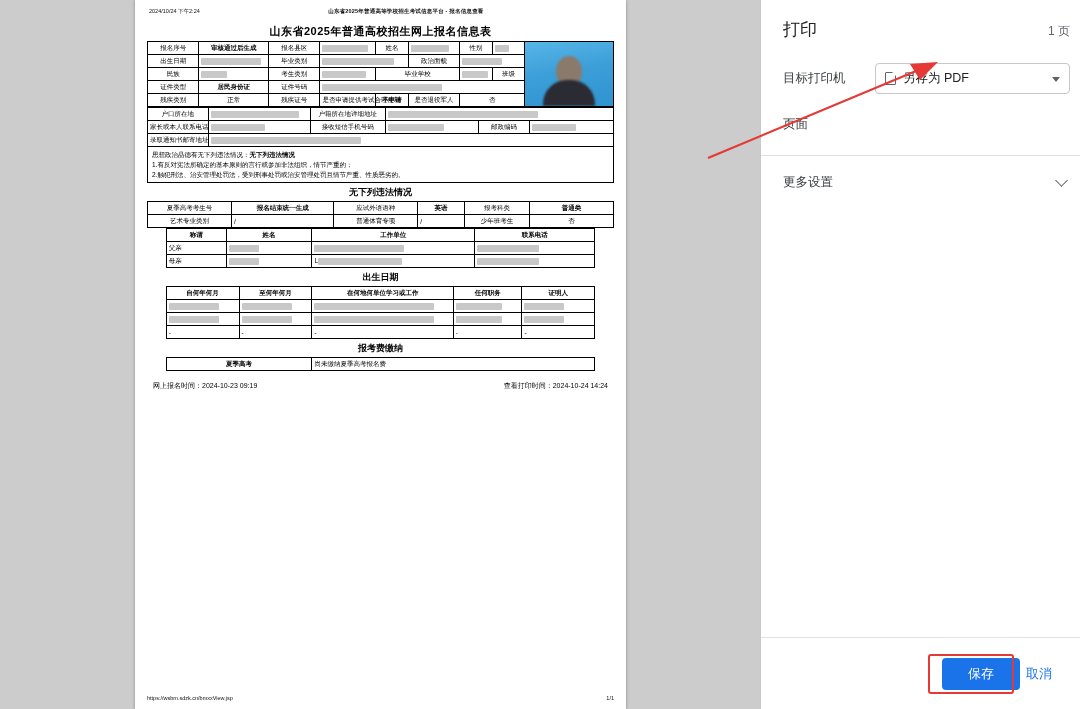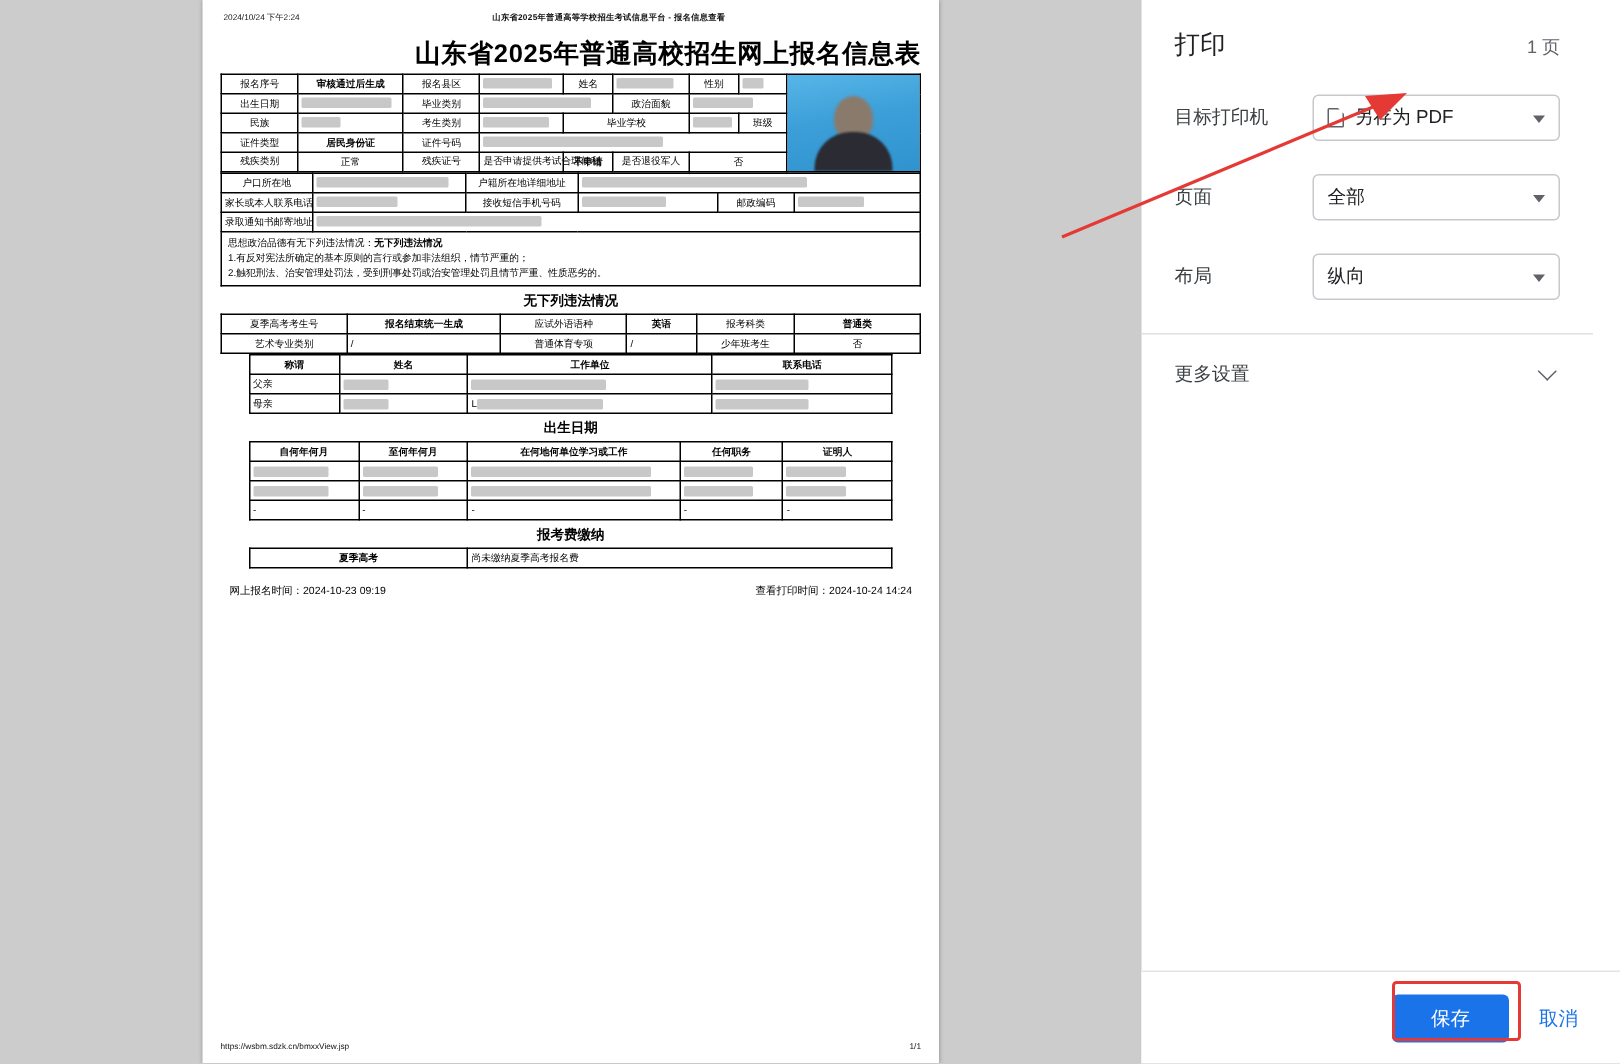--- a/index.html
+++ b/index.html
@@ -29,21 +29,21 @@
     padding:8px 12px;
     font-size:7px;
     color:#000;
   }
   .pg-header {
     display:flex; justify-content:space-between; align-items:center;
     font-size:5.5px; color:#111; padding:0 2px 3px 2px;
   }
   .pg-header .mid { font-weight:bold; letter-spacing:.2px; }
   .doc-title {
-    text-align:right; font-size:17px; font-weight:bold; margin:6px 0 2px;
+    text-align:center; font-size:11px; font-weight:bold; margin:6px 0 2px;
     letter-spacing:.5px;
   }
   .sec-title {
     text-align:center; font-weight:bold; font-size:9px; margin:3px 0 2px;
   }
   table.form {
     width:100%; border-collapse:collapse; table-layout:fixed;
     font-size:6.5px;
   }
   table.form td {
@@ -92,21 +92,21 @@
     font-family:"Liberation Serif", serif; font-weight:bold;
     line-height:.95; letter-spacing:4px; pointer-events:none;
     transform:rotate(0deg);
   }
   .watermark .l2 { margin-left:70px; }
 
   
   .print-panel {
     width:320px; height:709px; background:#fff;
     border-left:1px solid #c9c9c9;
-    padding:18px 40px 0 22px;
+    padding:18px 10px 0 22px;
     position:relative;
     font-size:13px; color:#202124;
   }
   .pp-head {
     display:flex; justify-content:space-between; align-items:baseline;
     margin-bottom:22px;
   }
   .pp-title { font-size:17px; color:#202124; }
   .pp-pages { font-size:12px; color:#5f6368;text-align:center; }
   .row { display:flex; align-items:center; margin-bottom:22px; }
@@ -133,24 +133,24 @@
   .divider { height:1px; background:#e0e0e0; margin:4px -22px 18px -22px; }
   .more-row {
     display:flex; align-items:center; justify-content:space-between;
     font-size:12.5px; color:#3c4043; cursor:pointer; padding-right:4px;
   }
   .chev {
     width:9px;height:9px;border-right:1.6px solid #5f6368;border-bottom:1.6px solid #5f6368;
     transform:rotate(45deg); margin-top:-4px;
   }
   .pp-actions {
-    position:absolute; left:0; right:0; bottom:0; height:62px;
+    position:absolute; left:0; right:0; bottom:0; height:72px;
     border-top:1px solid #e3e3e3; background:#fff;
     display:flex; align-items:center; justify-content:flex-end;
-    padding-right:22px; gap:14px;
+    padding-right:22px; 
   }
   .btn-save {
     background:#1a73e8; color:#fff; border:none; border-radius:4px;
     height:32px; padding:0 26px; font-size:13px; cursor:pointer;
     font-family:"Liberation Sans", sans-serif;
   }
   .btn-cancel {
     background:transparent; border:none; color:#1a73e8; font-size:13px; cursor:pointer;
     font-family:"Liberation Sans", sans-serif;
   }
@@ -416,33 +416,22 @@
       <div class="rlabel">目标打印机</div>
       <div class="select">
         <span class="pdf-ico"></span>
         <span>另存为 PDF</span>
         <span class="caret"></span>
       </div>
     </div>
 
     <div class="row">
       <div class="rlabel">页面</div>
-      <div class="select">
-        <span>全部</span>
-        <span class="caret"></span>
-      </div>
-    </div>
-
-    <div class="row">
-      <div class="rlabel">布局</div>
-      <div class="select">
-        <span>纵向</span>
-        <span class="caret"></span>
-      </div>
-    </div>
+    </div>
+
 
     <div class="divider"></div>
 
     <div class="more-row">
       <span>更多设置</span>
       <span class="chev"></span>
     </div>
 
     <div class="pp-actions">
       <button class="btn-save">保存</button>

